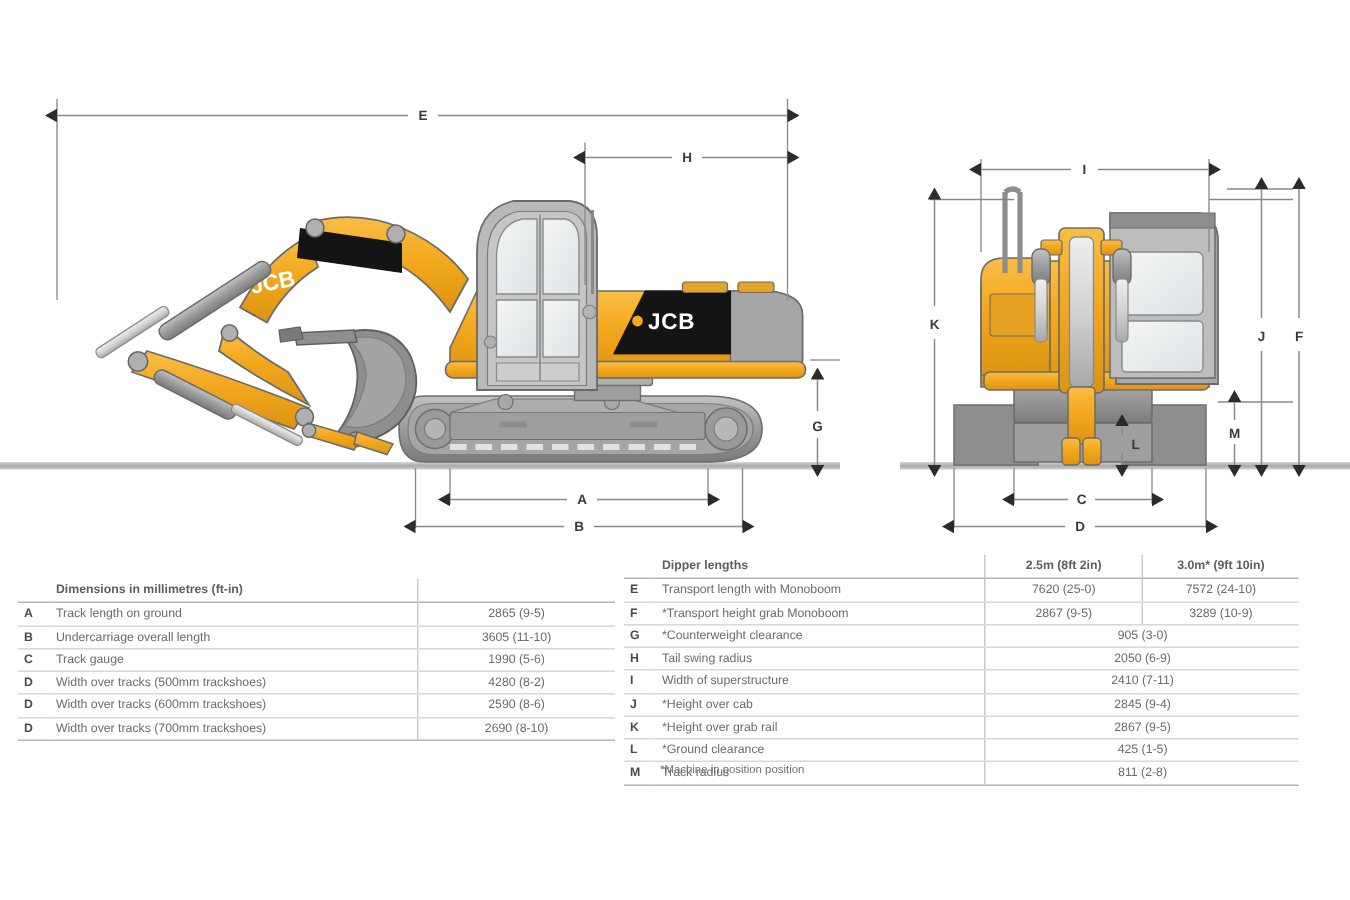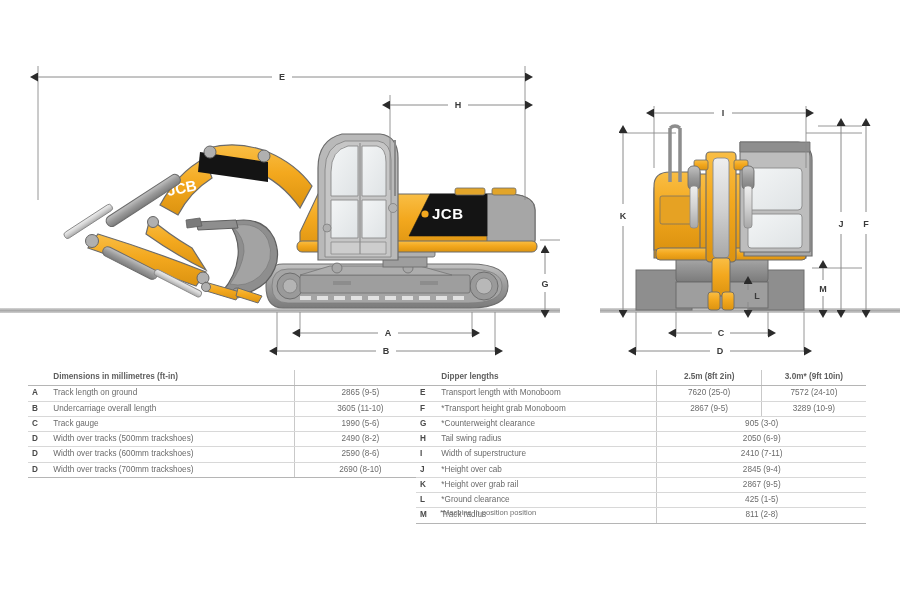--- a/index.html
+++ b/index.html
@@ -14,21 +14,21 @@
   
   .tbl{position:absolute;border-collapse:collapse;font-size:8.2px;color:#6b6b6b;}
   .tbl td{padding:2px 4px;border-bottom:1px solid #d8d8d8;white-space:nowrap;line-height:1.25;}
   .tbl tr.head td{border-bottom:1px solid #b5b5b5;font-weight:bold;color:#5e5e5e;padding-bottom:3px;}
   .tbl tr.last td{border-bottom:1px solid #b5b5b5;}
   .lettercol{width:14px;text-align:left;font-weight:bold;color:#4a4a4a;padding-left:8px;}
   .desccol{text-align:left;}
   .valcol{text-align:center;}
   .sep{border-left:1px solid #c9c9c9;}
 
-  #left-table{left:12px;top:370px;width:398px;margin-left:16px;}
+  #left-table{left:12px;top:386px;width:398px;}
   #left-table .desccol{width:245px;}
   #left-table .valcol{width:130px;}
 
   #right-table{left:416px;top:370px;width:450px;}
   #right-table .desccol{width:220px;}
   #right-table .valcol{width:100px;}
 
   .footnote{position:absolute;left:440px;top:508px;font-size:7.6px;color:#707070;}
 </style>
 </head>
@@ -346,21 +346,21 @@
         <td class="valcol sep">3605 (11-10)</td>
       </tr>
       <tr>
         <td class="lettercol">C</td>
         <td class="desccol">Track gauge</td>
         <td class="valcol sep">1990 (5-6)</td>
       </tr>
       <tr>
         <td class="lettercol">D</td>
         <td class="desccol">Width over tracks (500mm trackshoes)</td>
-        <td class="valcol sep">2490 (8-2)</td>
+        <td class="valcol sep">4280 (8-2)</td>
       </tr>
       <tr>
         <td class="lettercol">D</td>
         <td class="desccol">Width over tracks (600mm trackshoes)</td>
         <td class="valcol sep">2590 (8-6)</td>
       </tr>
       <tr class="last">
         <td class="lettercol">D</td>
         <td class="desccol">Width over tracks (700mm trackshoes)</td>
         <td class="valcol sep">2690 (8-10)</td>

